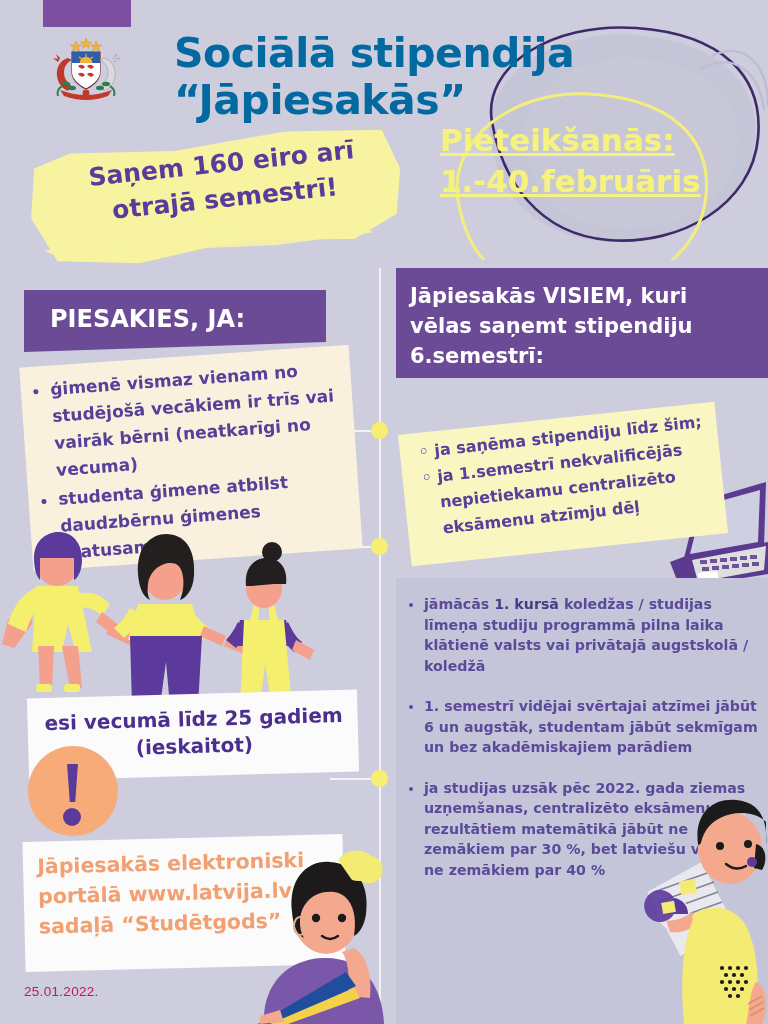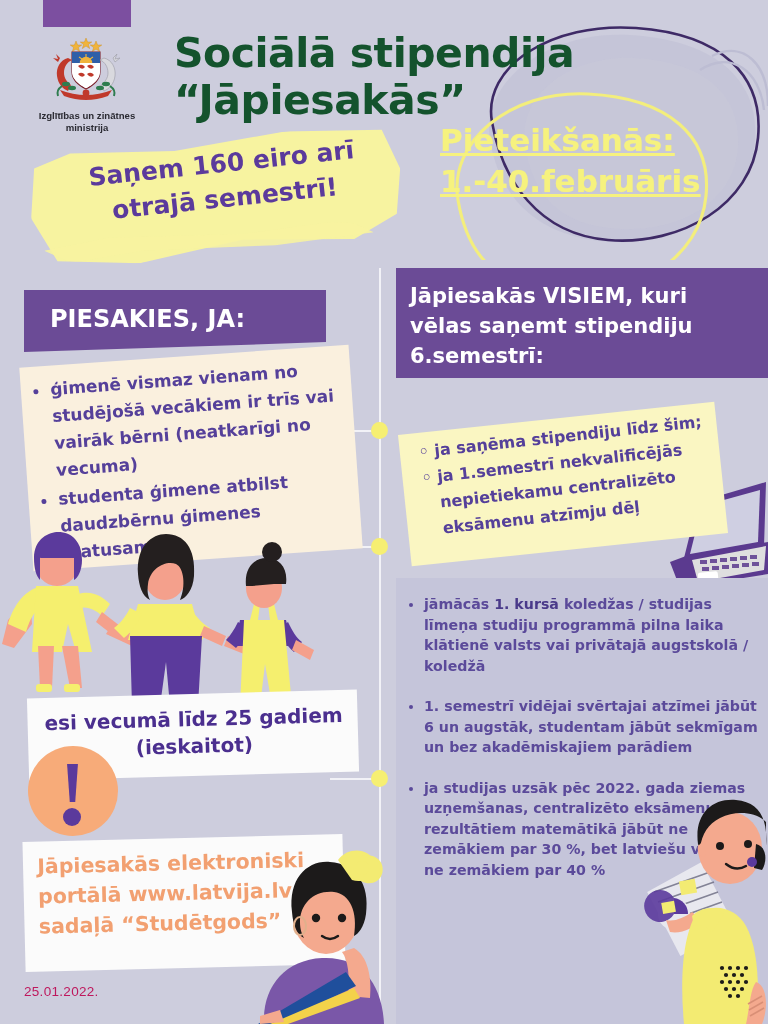--- a/index.html
+++ b/index.html
@@ -28,21 +28,21 @@
     left: 14px; top: 110px; width: 146px;
     text-align: center;
     font-size: 9.6px; line-height: 12px;
     color: #2b2b33; font-weight: 600;
     font-family: "Liberation Sans", sans-serif;
   }
 
   
   .title {
     left: 174px; top: 30px; width: 470px;
-    color: #14532d;
+    color: #0369a1;
     font-weight: 800;
     font-size: 41px;
     line-height: 47px;
     letter-spacing: -0.5px;
     font-family: "DejaVu Sans", sans-serif;
   }
   .subtitle-yellow {
     left: 440px; top: 120px; width: 320px;
     color: #f6f27e;
     font-weight: 800;
@@ -264,24 +264,20 @@
     <path d="M24 50 q-6 4 -4 10" stroke="#2e7d4f" stroke-width="2" fill="none"></path>
     <path d="M72 50 q6 4 4 10" stroke="#2e7d4f" stroke-width="2" fill="none"></path>
     <g fill="#2e7d4f">
       <ellipse cx="28" cy="48" rx="4" ry="2.2"></ellipse>
         <ellipse cx="34" cy="52" rx="4" ry="2.2"></ellipse>
       <ellipse cx="68" cy="48" rx="4" ry="2.2"></ellipse>
         <ellipse cx="62" cy="52" rx="4" ry="2.2"></ellipse>
     </g>
     <circle cx="48" cy="57" r="3.4" fill="#c0392b"></circle>
   </svg>
-  <div class="abs ministry-text">
-    <div>Izglītības un zinātnes</div>
-    <div>ministrija</div>
-  </div>
 
   <div class="abs title">
     <div>Sociālā stipendija</div>
     <div>“Jāpiesakās”</div>
   </div>
 
   <div class="abs subtitle-yellow">
     <div>Pieteikšanās:</div>
     <div>1.-40.februāris</div>
   </div>

